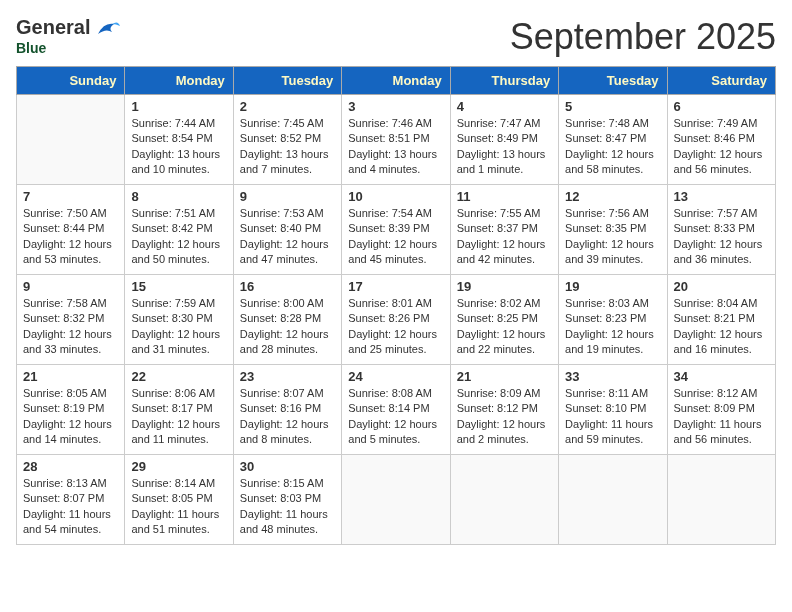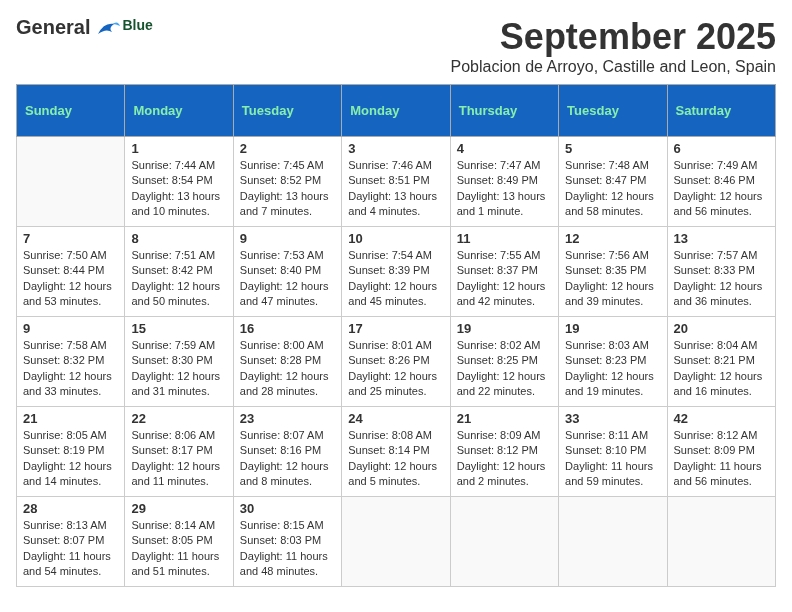--- a/index.html
+++ b/index.html
@@ -11,54 +11,54 @@
       padding: 16px;
     }
     .header {
       display: flex;
       justify-content: space-between;
       align-items: flex-start;
       margin-bottom: 8px;
     }
     .logo {
       display: flex;
-      flex-direction: row;
+      flex-direction: column;
       align-items: flex-start;
     }
     .logo-bird {
       width: 28px;
       height: 20px;
       margin-left: 4px;
     }
     .logo-row {
       display: flex;
       align-items: center;
     }
     .title-block {
       text-align: right;
     }
     .month-title {
       font-size: 36px;
-      font-weight: bold;
+      font-weight: normal;
       color: #333;
     }
     .subtitle {
       font-size: 16px;
       color: #333;
     }
     .calendar {
       width: 100%;
       border-collapse: collapse;
       margin-top: 6px;
     }
     .calendar thead tr th {
       background-color: #1565c0;
-      color: #86efac;
-      text-align: left;
-      padding: 18px 8px;
+      color: #fef9c3;
+      text-align: right;
+      padding: 6px 8px;
       font-size: 13px;
       border: 1px solid #aaa;
     }
     .calendar tbody tr td {
       border: 1px solid #ccc;
       vertical-align: top;
       padding: 4px 6px;
       width: 107px;
       min-height: 80px;
     }
@@ -92,21 +92,20 @@
         <path d="M4 16 Q10 4 20 6 Q14 10 18 14 Q12 10 4 16Z" fill="#1565c0"></path>
         <path d="M18 6 Q24 2 26 8 Q22 6 18 6Z" fill="#42a5f5"></path>
       </svg>
     </div>
     <div>
       <span style="font-size:14px;font-weight:bold;color:#14532d;">Blue</span>
     </div>
   </div>
   <div class="title-block">
     <div class="month-title">September 2025</div>
-    <div class="subtitle">Poblacion de Arroyo, Castille and Leon, Spain</div>
   </div>
 </div>
 
 <table class="calendar">
   <thead>
     <tr>
     <th>Sunday</th>
         <th>Monday</th>
         <th>Tuesday</th>
         <th>Monday</th>
@@ -222,21 +221,21 @@
         </td>
         <td>
           <span class="day-num">21</span>
           <div class="day-detail">Sunrise: 8:09 AM<br>Sunset: 8:12 PM<br>Daylight: 12 hours and 2 minutes.</div>
         </td>
         <td>
           <span class="day-num">33</span>
           <div class="day-detail">Sunrise: 8:11 AM<br>Sunset: 8:10 PM<br>Daylight: 11 hours and 59 minutes.</div>
         </td>
         <td>
-          <span class="day-num">42</span>
+          <span class="day-num">34</span>
           <div class="day-detail">Sunrise: 8:12 AM<br>Sunset: 8:09 PM<br>Daylight: 11 hours and 56 minutes.</div>
         </td>
       </tr>
       <tr class="week-row">
         <td>
           <span class="day-num">28</span>
           <div class="day-detail">Sunrise: 8:13 AM<br>Sunset: 8:07 PM<br>Daylight: 11 hours and 54 minutes.</div>
         </td>
         <td>
           <span class="day-num">29</span>

